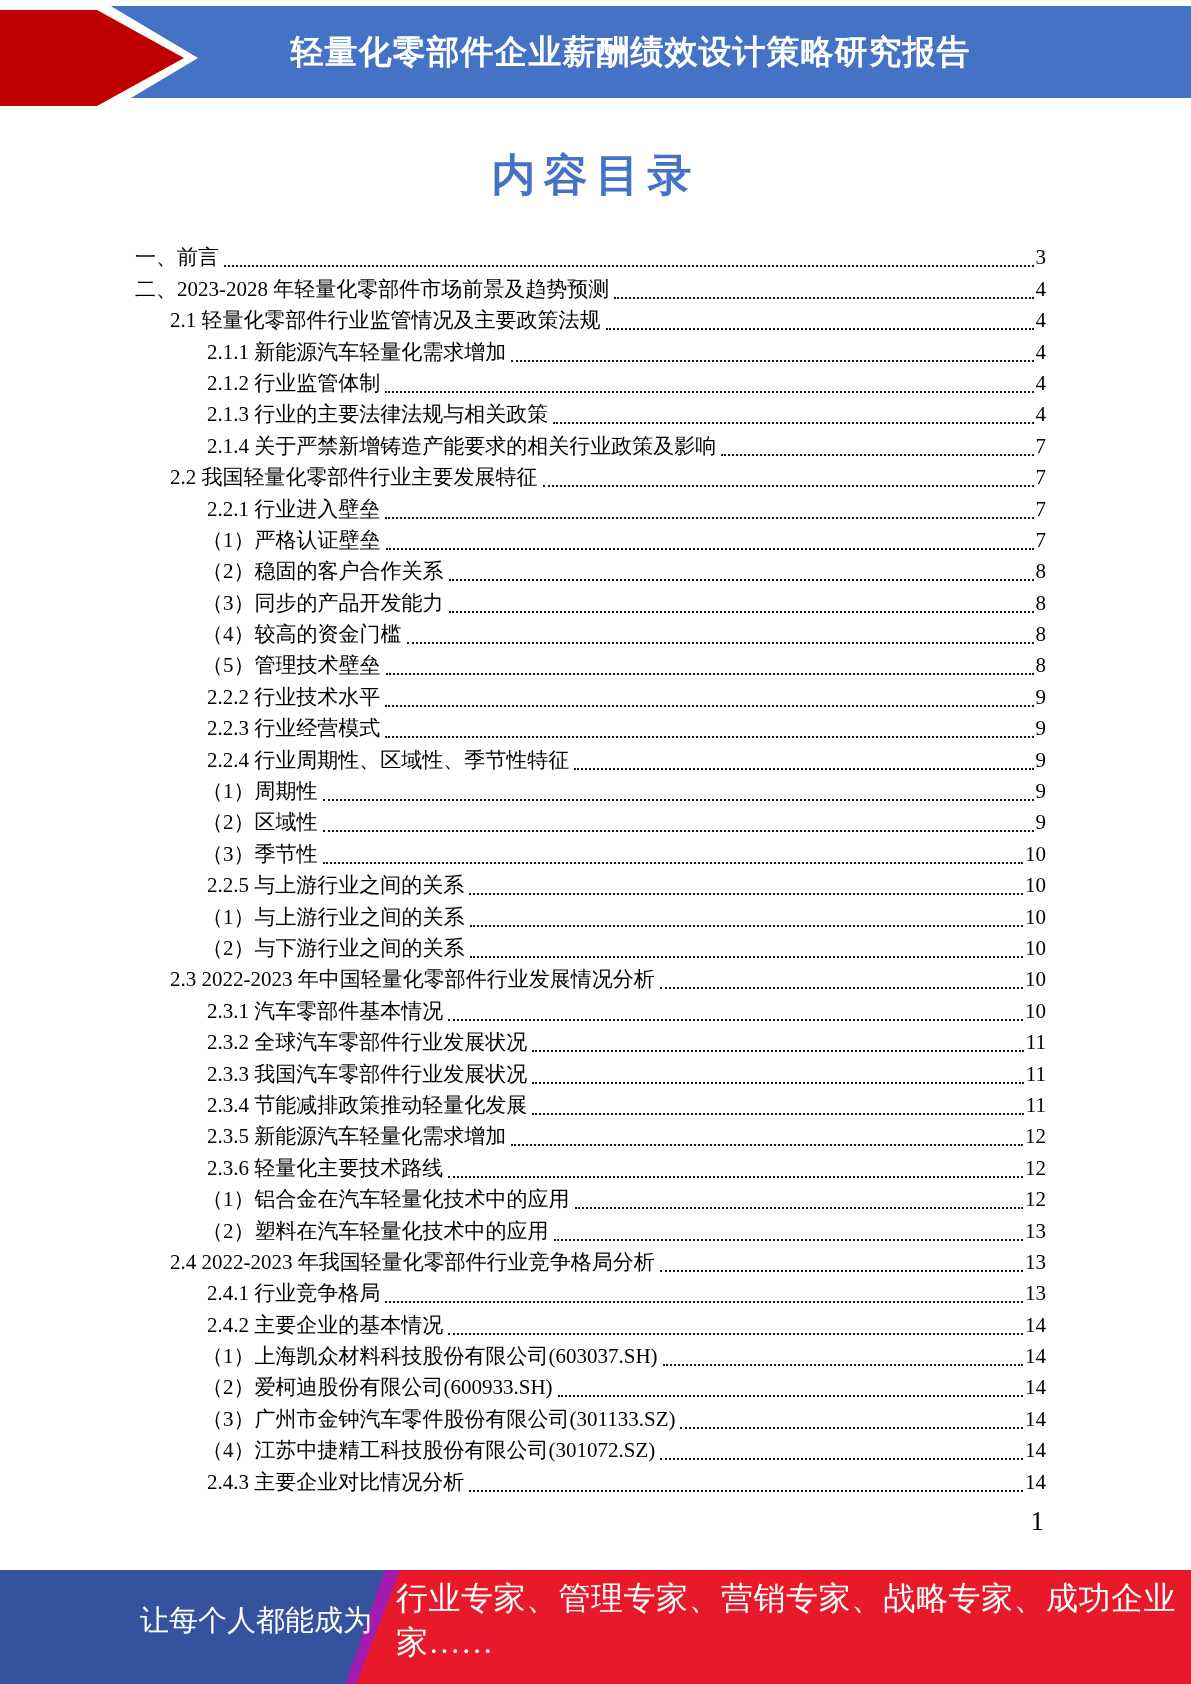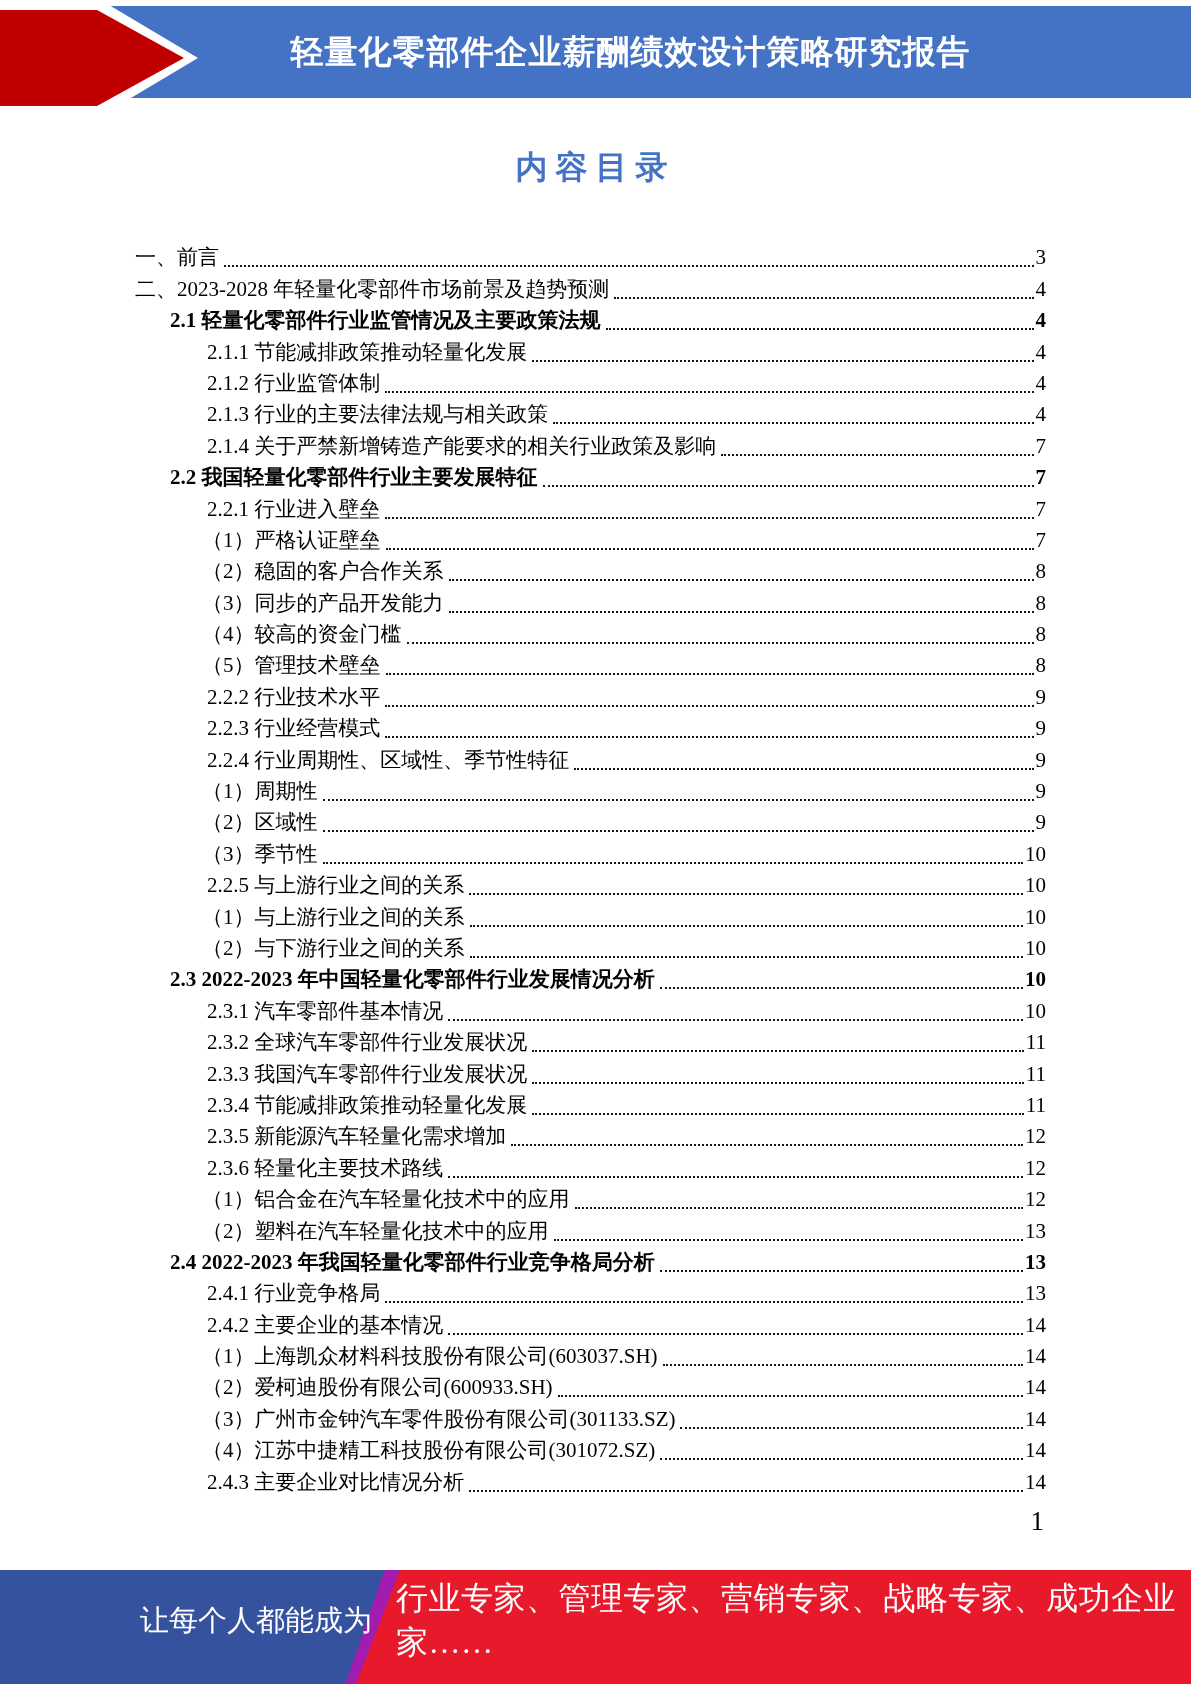--- a/index.html
+++ b/index.html
@@ -24,38 +24,38 @@
     font-family:"Liberation Sans", sans-serif;
     padding-left:70px;box-sizing:border-box;
     letter-spacing:1px;
   }
   .chevron{position:absolute;top:2px;left:0;}
   
   .toc-title{
     position:absolute;top:146px;left:0;width:100%;
     text-align:center;
     color:var(--toc_title_blue,#4472C4);
-    font-size:32px;font-weight:bold;letter-spacing:8px;
+    font-size:44px;font-weight:bold;letter-spacing:8px;
   }
   .toc{
     position:absolute;left:135px;right:145px;top:240px;
   }
   .toc-row{
     display:flex;align-items:flex-end;
     height:31.4px;font-size:21px;line-height:27px;
     cursor:default;
   }
   .toc-row .t-label{white-space:nowrap;}
   .toc-row .t-leader{
     flex:1 1 auto;min-width:10px;
     border-bottom:2.4px dotted #161616;
     margin:0 2px 4px 5px;
   }
   .toc-row .t-page{white-space:nowrap;}
-  .toc-row.lv2{padding-left:35px;font-weight:bold;}
+  .toc-row.lv2{padding-left:35px;}
   .toc-row.lv3{padding-left:72px;}
   .toc-row.lv4{padding-left:67px;}
   .toc-row.bold{font-weight:normal;}
   
   .page-num{
     position:absolute;top:1506px;right:147px;
     font-size:27px;
   }
   
   .footer{
@@ -109,21 +109,21 @@
       <span class="t-label">二、2023-2028 年轻量化零部件市场前景及趋势预测</span>
       <span class="t-leader"></span>
       <span class="t-page">4</span>
     </div>
       <div class="toc-row lv2">
       <span class="t-label">2.1 轻量化零部件行业监管情况及主要政策法规</span>
       <span class="t-leader"></span>
       <span class="t-page">4</span>
     </div>
       <div class="toc-row lv3">
-      <span class="t-label">2.1.1 节能减排政策推动轻量化发展</span>
+      <span class="t-label">2.1.1 新能源汽车轻量化需求增加</span>
       <span class="t-leader"></span>
       <span class="t-page">4</span>
     </div>
       <div class="toc-row lv3">
       <span class="t-label">2.1.2 行业监管体制</span>
       <span class="t-leader"></span>
       <span class="t-page">4</span>
     </div>
       <div class="toc-row lv3">
       <span class="t-label">2.1.3 行业的主要法律法规与相关政策</span>

